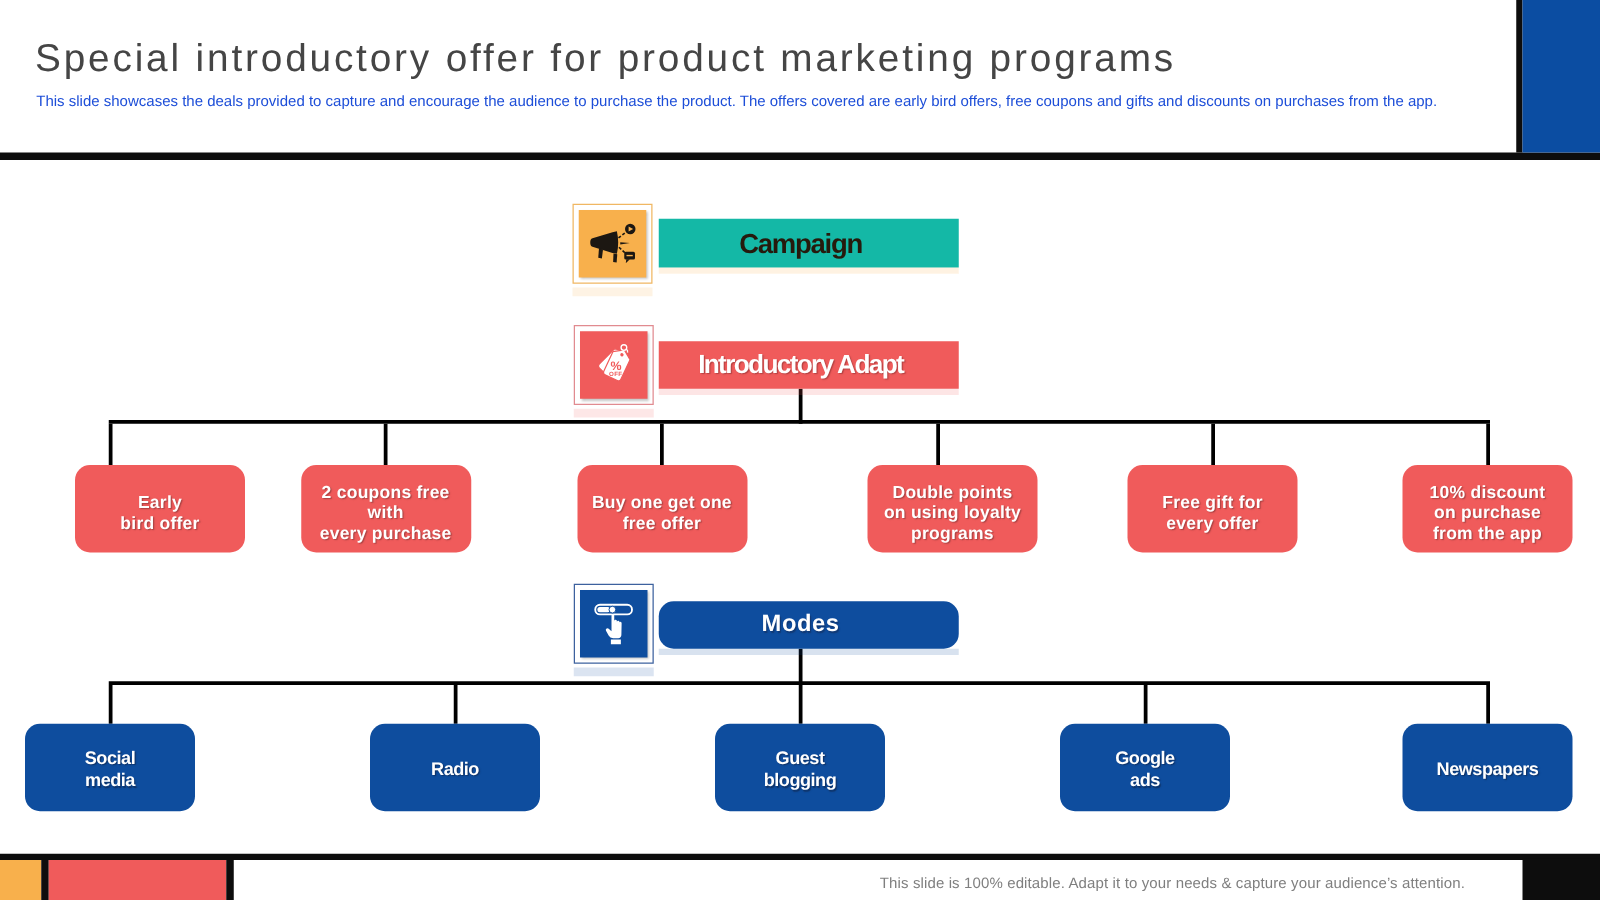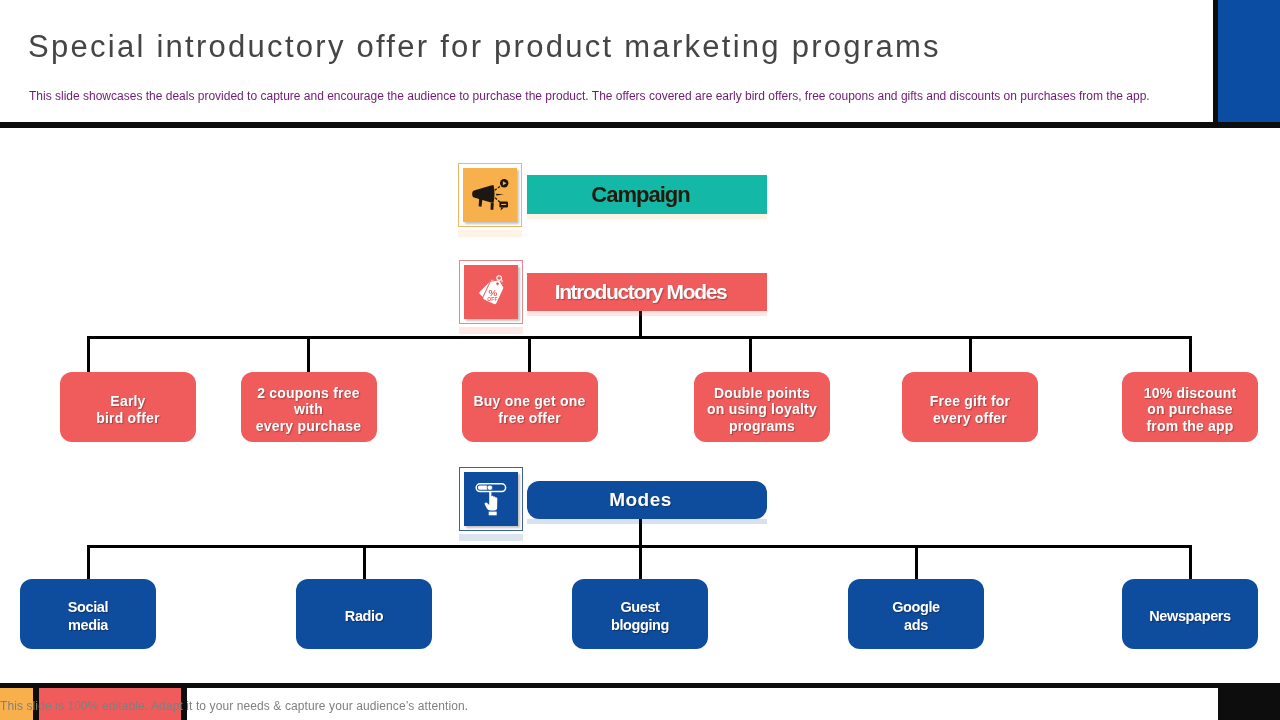--- a/index.html
+++ b/index.html
@@ -1,21 +1,21 @@
 <!DOCTYPE html>
 <html><head>
 <meta charset="utf-8">
 <style>
   html,body{margin:0;padding:0;}
   body{width:1280px;height:720px;position:relative;background:#ffffff;overflow:hidden;
        font-family:"Liberation Sans",sans-serif;}
   .abs{position:absolute;}
   
   #title{left:28px;top:27px;font-size:31px;color:#454545;letter-spacing:2.27px;white-space:nowrap;line-height:40px;}
-  #subtitle{left:29px;top:88px;font-size:12px;color:#701a75;white-space:nowrap;line-height:16px;}
+  #subtitle{left:29px;top:73px;font-size:12px;color:#1d4ed8;white-space:nowrap;line-height:16px;}
   #hline{left:0;top:122px;width:1280px;height:6px;background:#0d0d0d;}
   #tr-black{left:1213px;top:0;width:5px;height:122px;background:#0d0d0d;}
   #tr-blue{left:1218px;top:0;width:62px;height:122px;background:#0b4da2;}
   
   .bar{display:flex;align-items:center;justify-content:center;font-weight:bold;padding-right:13px;box-sizing:border-box;}
   #bar-campaign{left:527px;top:175px;width:240px;height:39px;background:#14b8a6;
      color:#261a0d;font-size:22px;letter-spacing:-1px;}
   #bar-offers{left:527px;top:273px;width:240px;height:38px;background:#f05b5b;
      color:#fff;font-size:21px;letter-spacing:-1.35px;text-shadow:1px 1.2px 1px rgba(120,40,40,.5);}
   #bar-modes{left:527px;top:481px;width:240px;height:38px;background:#0e4d9e;
@@ -41,21 +41,21 @@
   
   .lineh{background:#000;height:3px;}
   .linev{background:#000;width:3px;}
   
   #fline{left:0;top:683px;width:1280px;height:5px;background:#0d0d0d;}
   #f-orange{left:0;top:688px;width:33px;height:32px;background:#f8b04c;}
   #f-b1{left:33px;top:688px;width:6px;height:32px;background:#0d0d0d;}
   #f-red{left:39px;top:688px;width:142px;height:32px;background:#f05b5b;}
   #f-b2{left:181px;top:688px;width:6px;height:32px;background:#0d0d0d;}
   #f-black{left:1218px;top:687px;width:62px;height:33px;background:#0d0d0d;}
-  #ftext{left:0;top:699px;width:1172px;text-align:left;font-size:12px;letter-spacing:0.1px;color:#7f7f7f;line-height:15px;}
+  #ftext{left:0;top:699px;width:1172px;text-align:right;font-size:12px;letter-spacing:0.1px;color:#7f7f7f;line-height:15px;}
 </style>
 </head>
 <body>
   <div class="abs" id="title">Special introductory offer for product marketing programs</div>
   <div class="abs" id="subtitle">This slide showcases the deals provided to capture and encourage the audience to purchase the product. The offers covered are early bird offers, free coupons and gifts and discounts on purchases from the app.</div>
   <div class="abs" id="hline"></div>
   <div class="abs" id="tr-black"></div>
   <div class="abs" id="tr-blue"></div>
 
   <div class="abs linev" style="left:638.5px;top:311px;height:28px;"></div>
@@ -69,21 +69,21 @@
 
   <div class="abs linev" style="left:638.5px;top:519px;height:60px;"></div>
   <div class="abs lineh" style="left:86.5px;top:545px;width:1105px;"></div>
   <div class="abs linev" style="left:86.5px;top:548px;height:31px;"></div>
   <div class="abs linev" style="left:362.5px;top:548px;height:31px;"></div>
   <div class="abs linev" style="left:914.5px;top:548px;height:31px;"></div>
   <div class="abs linev" style="left:1188.5px;top:548px;height:31px;"></div>
 
   <div class="abs bar" id="bar-campaign">Campaign</div>
   <div class="abs refl" style="left:527px;top:214px;width:240px;background:#f8b04c;"></div>
-  <div class="abs bar" id="bar-offers">Introductory Modes</div>
+  <div class="abs bar" id="bar-offers">Introductory Adapt</div>
   <div class="abs refl" style="left:527px;top:311px;width:240px;background:#f05b5b;"></div>
   <div class="abs bar" id="bar-modes">Modes</div>
   <div class="abs refl" style="left:527px;top:519px;width:240px;background:#0e4d9e;"></div>
 
   <div class="abs ghost" style="left:458px;top:230px;background:#f8b04c;"></div>
   <div class="abs ghost" style="left:459px;top:327px;background:#f05b5b;"></div>
   <div class="abs ghost" style="left:459px;top:534px;background:#0e4d9e;"></div>
 
   <div class="abs icbox" id="ic1">
     <div class="fill">

